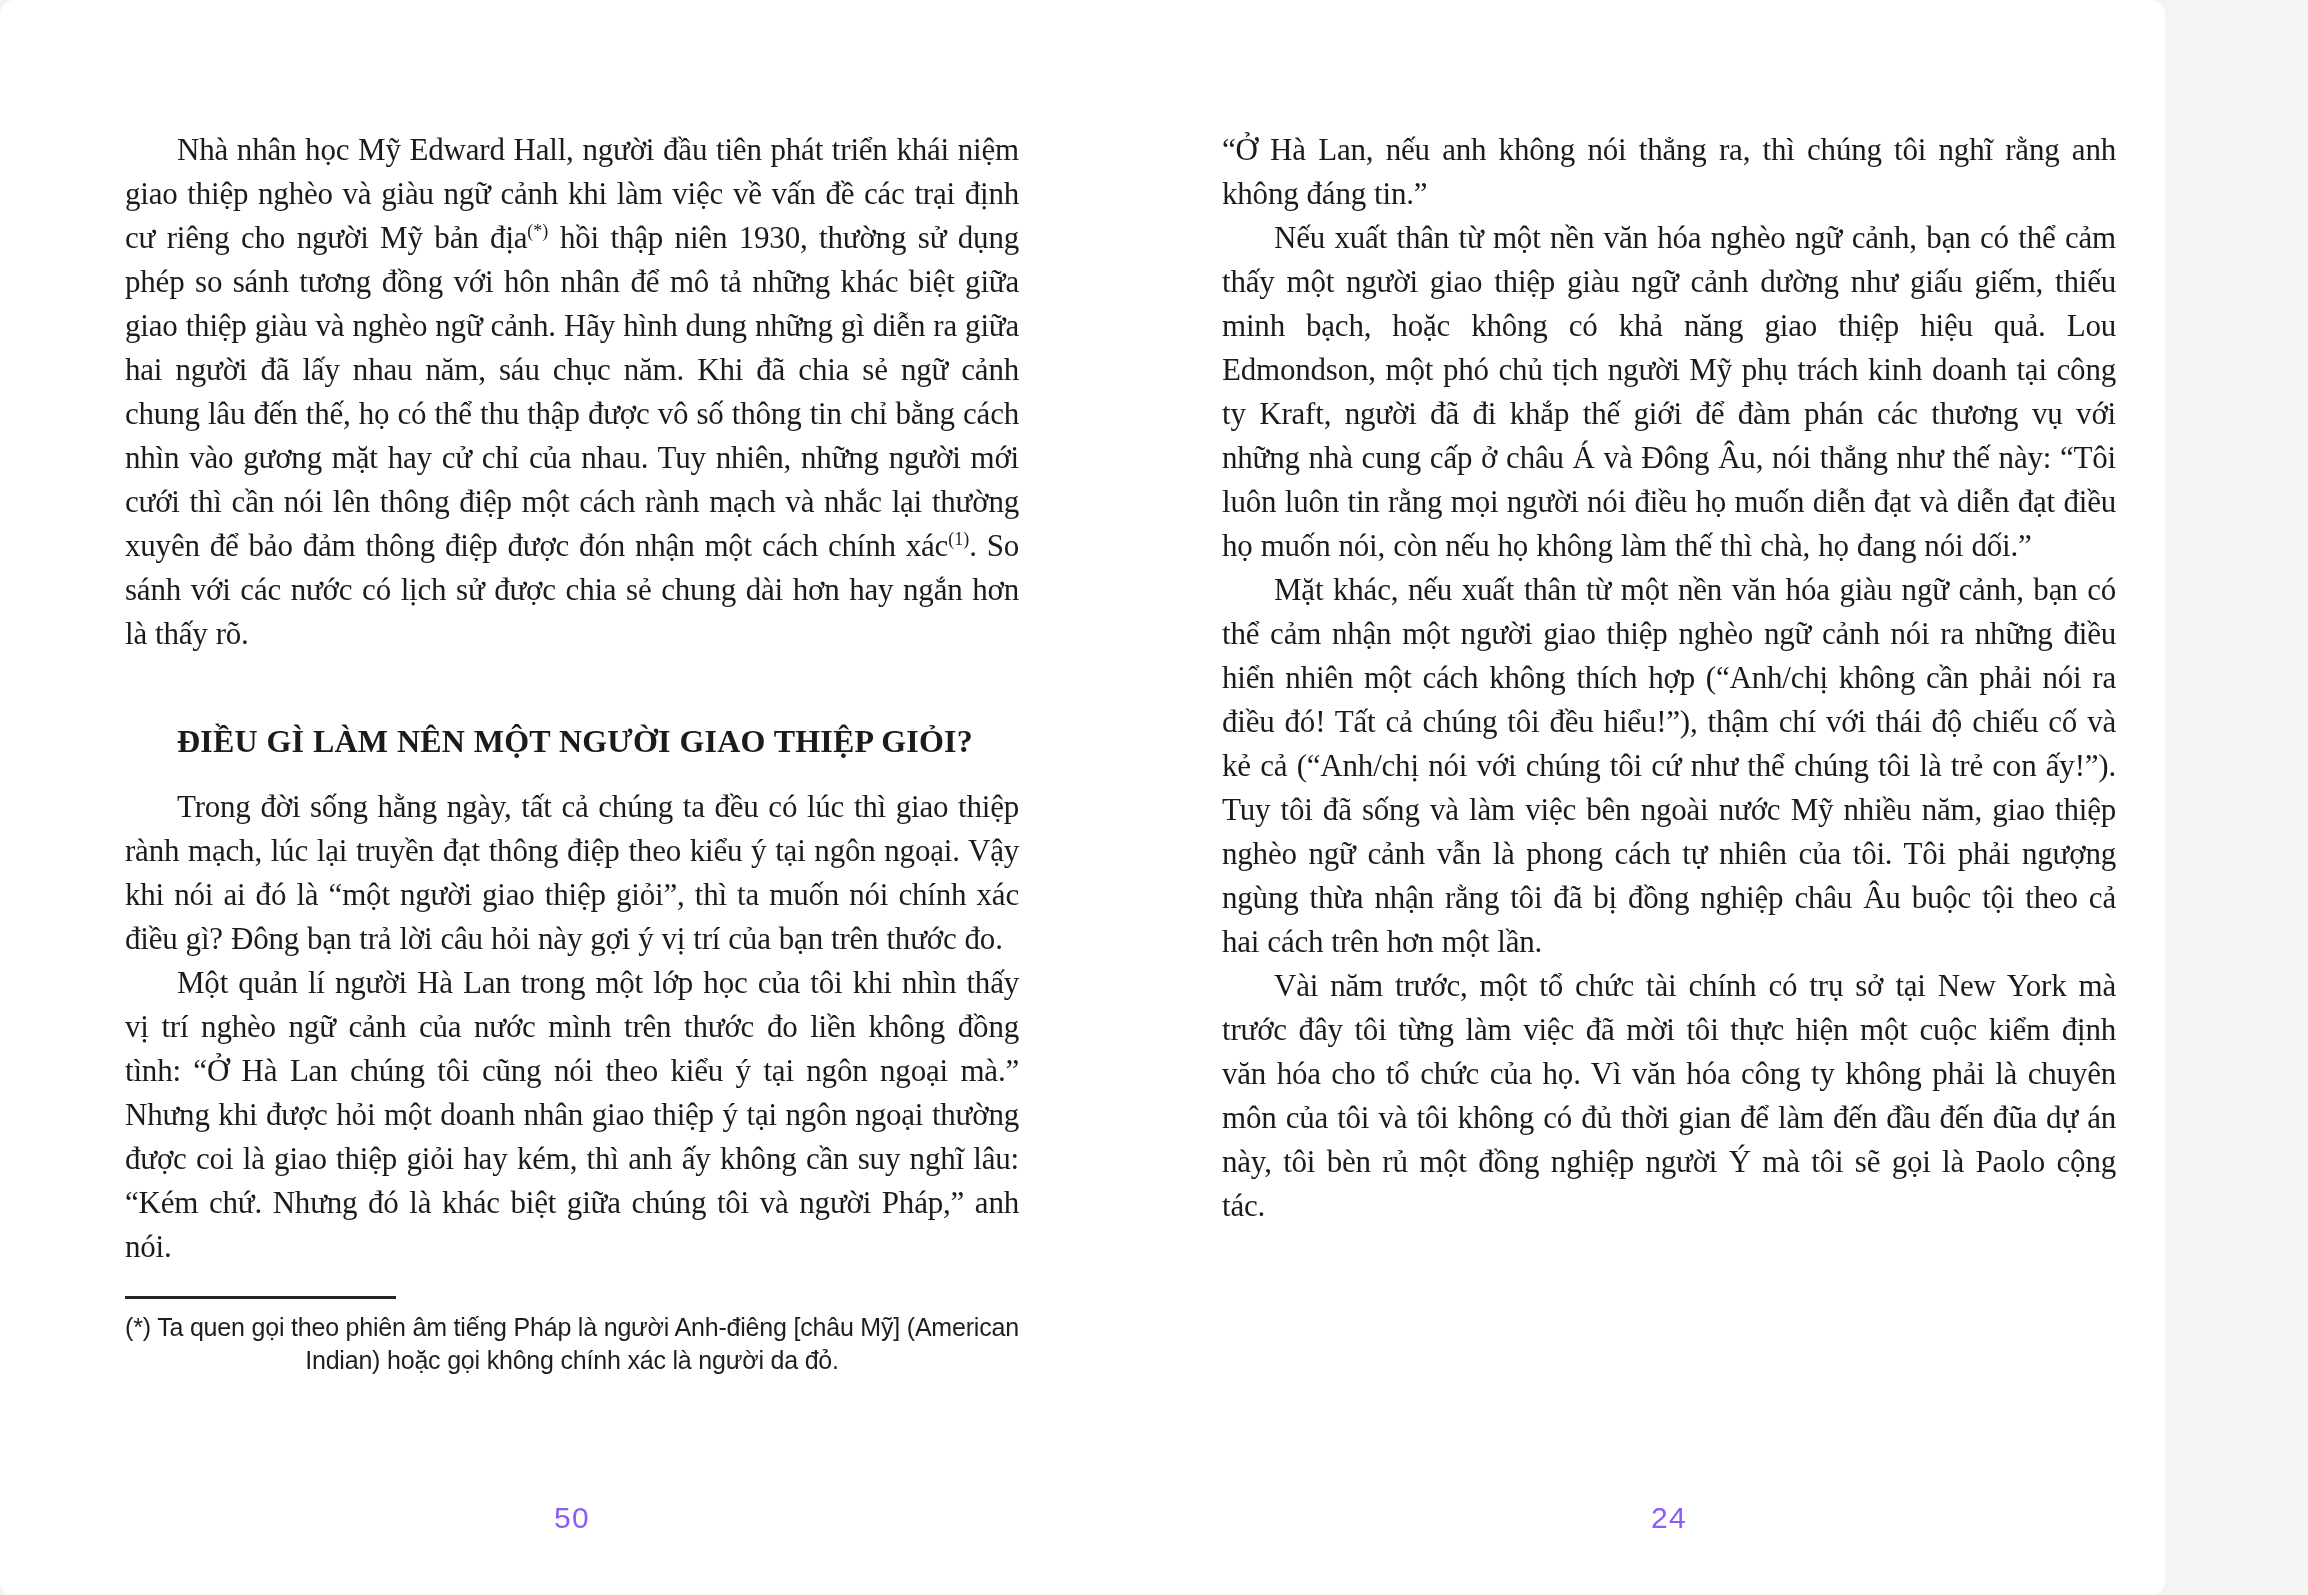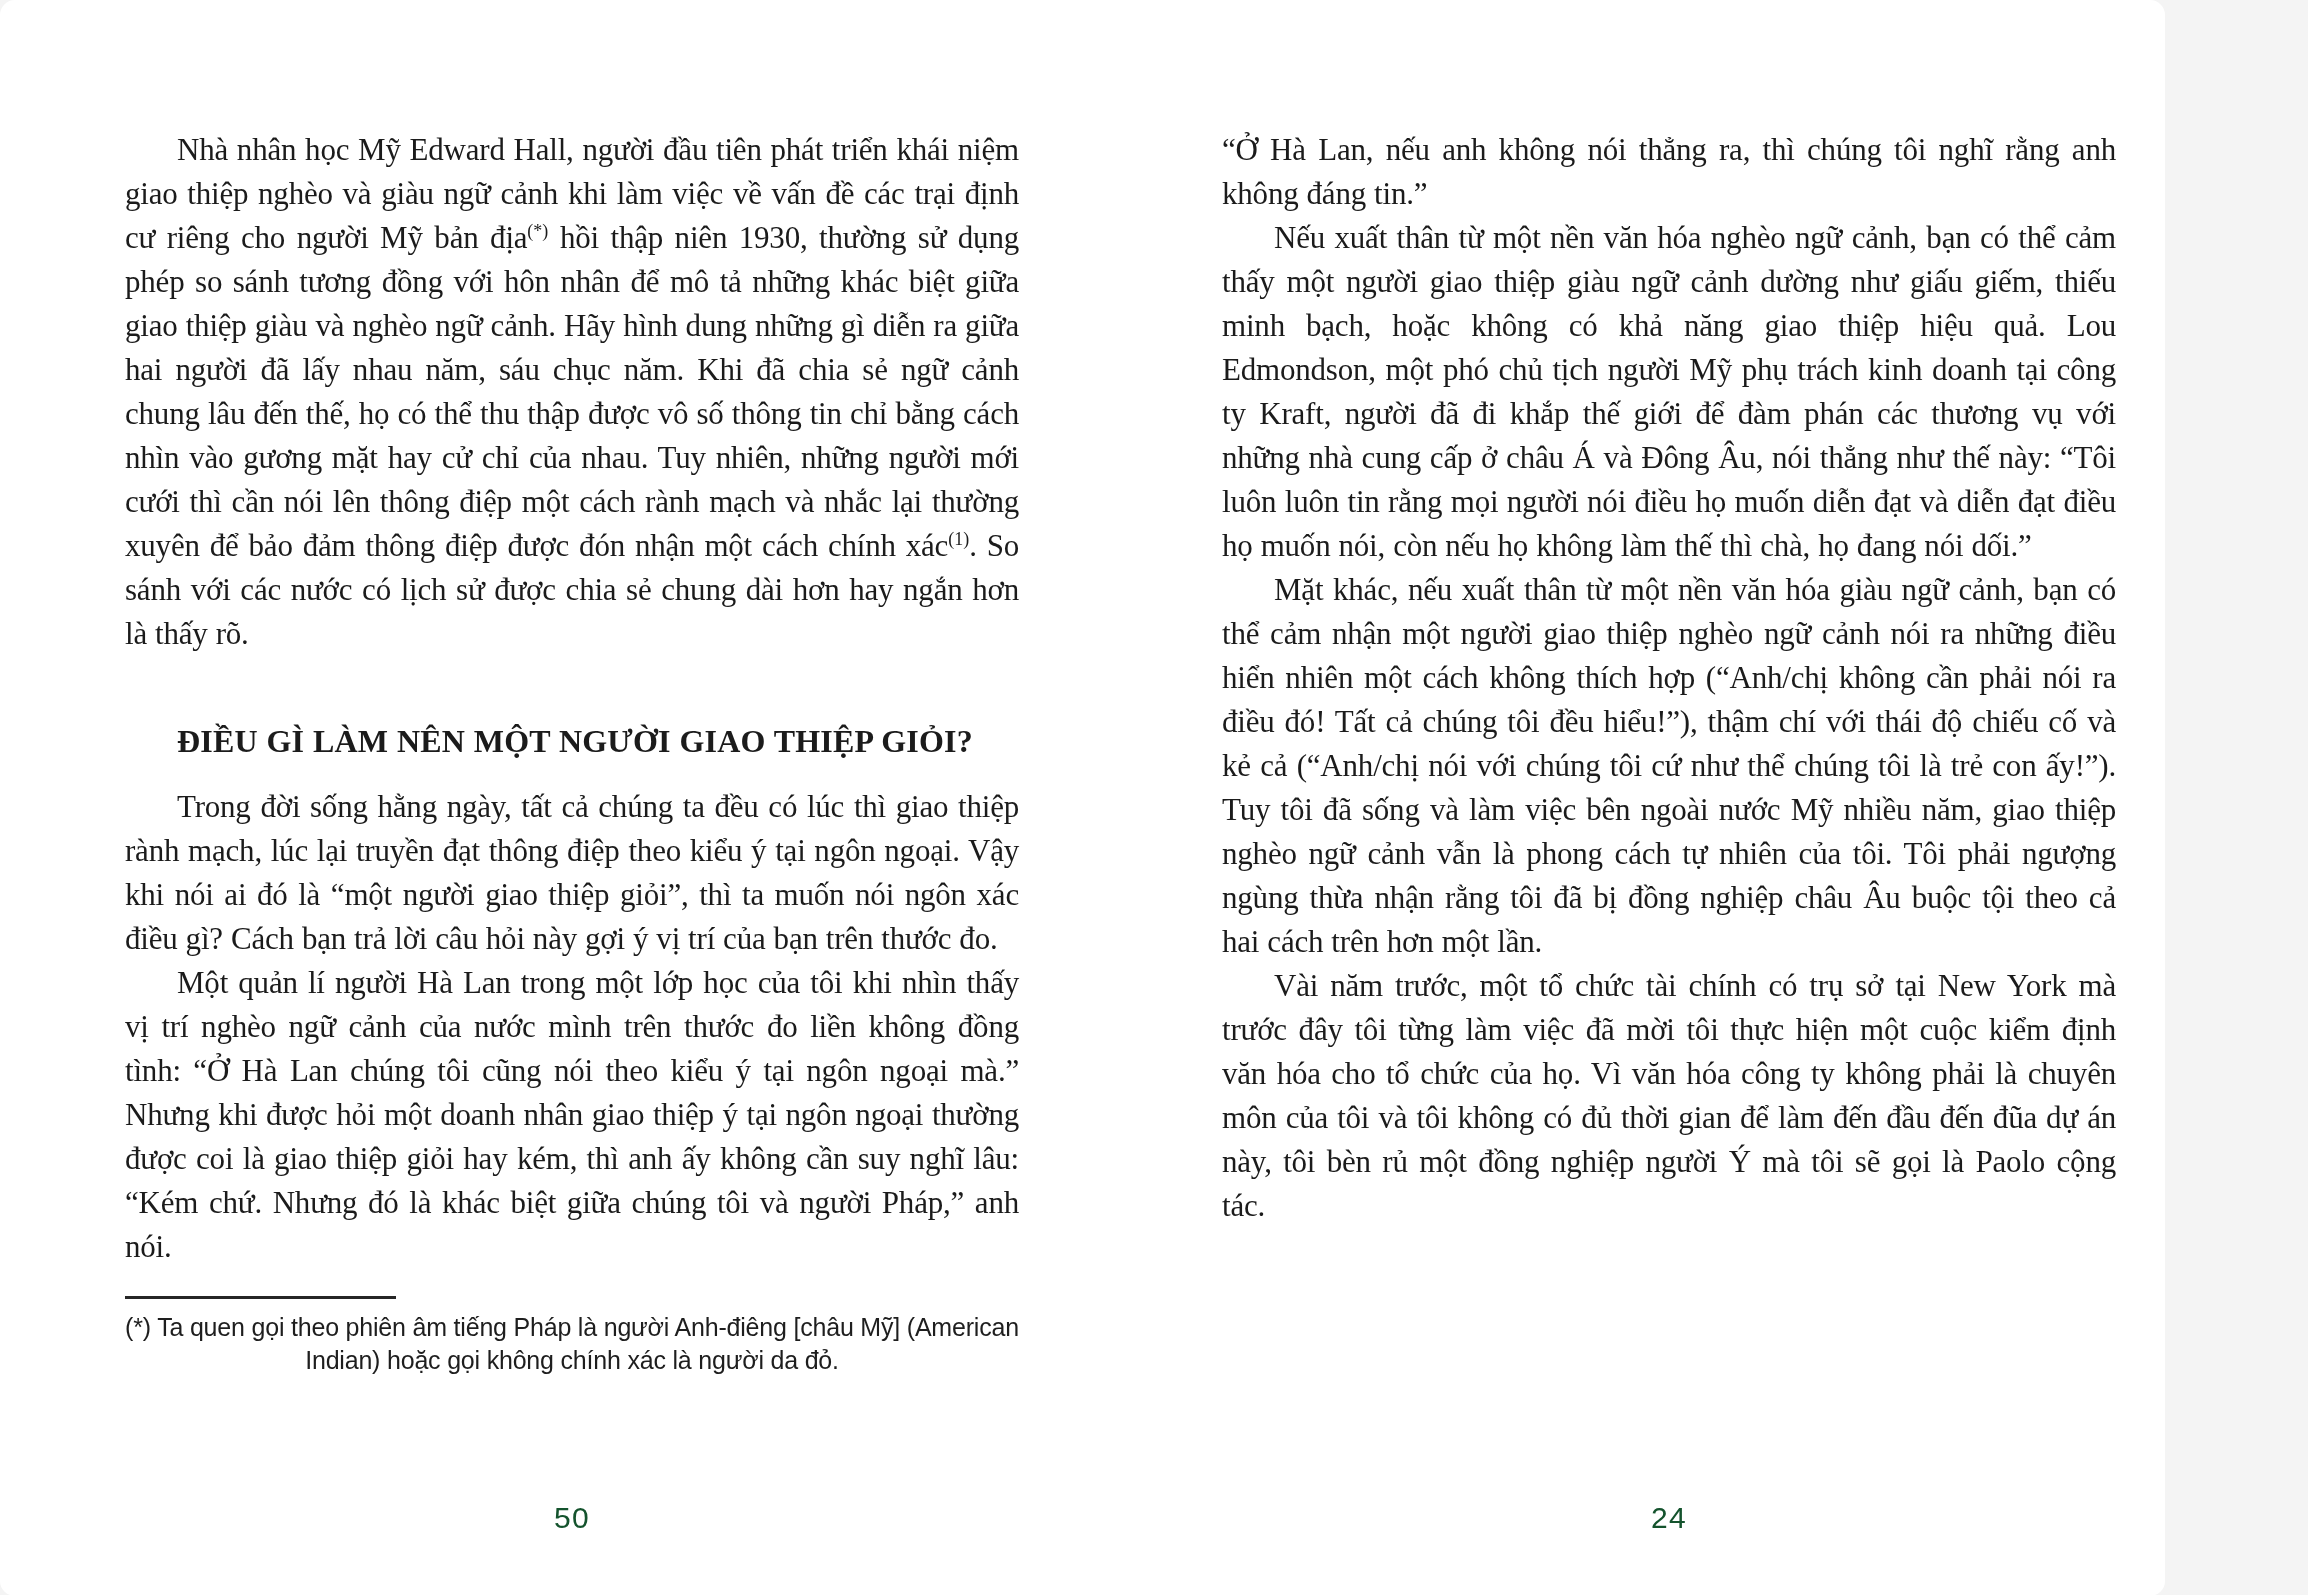--- a/index.html
+++ b/index.html
@@ -65,34 +65,34 @@
     text-align:center;
   }
   .page-number{
     position:absolute;
     bottom:60px;
     left:0;
     width:100%;
     text-align:center;
     font-family:"Liberation Sans","DejaVu Sans",sans-serif;
     font-size:30px;
-    color:#14532d;
+    color:#8b5cf6;
     letter-spacing:1.4px;
   }
 </style>
 </head>
 <body>
 
 <div class="spread">
 
   <section class="page left">
     <div class="column">
         <p class="body">Nhà nhân học Mỹ Edward Hall, người đầu tiên phát triển khái niệm giao thiệp nghèo và giàu ngữ cảnh khi làm việc về vấn đề các trại định cư riêng cho người Mỹ bản địa<sup>(*)</sup> hồi thập niên 1930, thường sử dụng phép so sánh tương đồng với hôn nhân để mô tả những khác biệt giữa giao thiệp giàu và nghèo ngữ cảnh. Hãy hình dung những gì diễn ra giữa hai người đã lấy nhau năm, sáu chục năm. Khi đã chia sẻ ngữ cảnh chung lâu đến thế, họ có thể thu thập được vô số thông tin chỉ bằng cách nhìn vào gương mặt hay cử chỉ của nhau. Tuy nhiên, những người mới cưới thì cần nói lên thông điệp một cách rành mạch và nhắc lại thường xuyên để bảo đảm thông điệp được đón nhận một cách chính xác<sup>(1)</sup>. So sánh với các nước có lịch sử được chia sẻ chung dài hơn hay ngắn hơn là thấy rõ.</p>
         <p class="heading">ĐIỀU GÌ LÀM NÊN MỘT NGƯỜI GIAO THIỆP GIỎI?</p>
-        <p class="body">Trong đời sống hằng ngày, tất cả chúng ta đều có lúc thì giao thiệp rành mạch, lúc lại truyền đạt thông điệp theo kiểu ý tại ngôn ngoại. Vậy khi nói ai đó là “một người giao thiệp giỏi”, thì ta muốn nói ngôn xác điều gì? Cách bạn trả lời câu hỏi này gợi ý vị trí của bạn trên thước đo.</p>
+        <p class="body">Trong đời sống hằng ngày, tất cả chúng ta đều có lúc thì giao thiệp rành mạch, lúc lại truyền đạt thông điệp theo kiểu ý tại ngôn ngoại. Vậy khi nói ai đó là “một người giao thiệp giỏi”, thì ta muốn nói chính xác điều gì? Đông bạn trả lời câu hỏi này gợi ý vị trí của bạn trên thước đo.</p>
         <p class="body">Một quản lí người Hà Lan trong một lớp học của tôi khi nhìn thấy vị trí nghèo ngữ cảnh của nước mình trên thước đo liền không đồng tình: “Ở Hà Lan chúng tôi cũng nói theo kiểu ý tại ngôn ngoại mà.” Nhưng khi được hỏi một doanh nhân giao thiệp ý tại ngôn ngoại thường được coi là giao thiệp giỏi hay kém, thì anh ấy không cần suy nghĩ lâu: “Kém chứ. Nhưng đó là khác biệt giữa chúng tôi và người Pháp,” anh nói.</p>
       </div>
     <div class="footnote-block">
       <div class="footnote-rule"></div>
       <p class="footnote">(*) Ta quen gọi theo phiên âm tiếng Pháp là người Anh-điêng [châu Mỹ] (American Indian) hoặc gọi không chính xác là người da đỏ.</p>
     </div>
     <div class="page-number">50</div>
   </section>
 
   <section class="page right">

